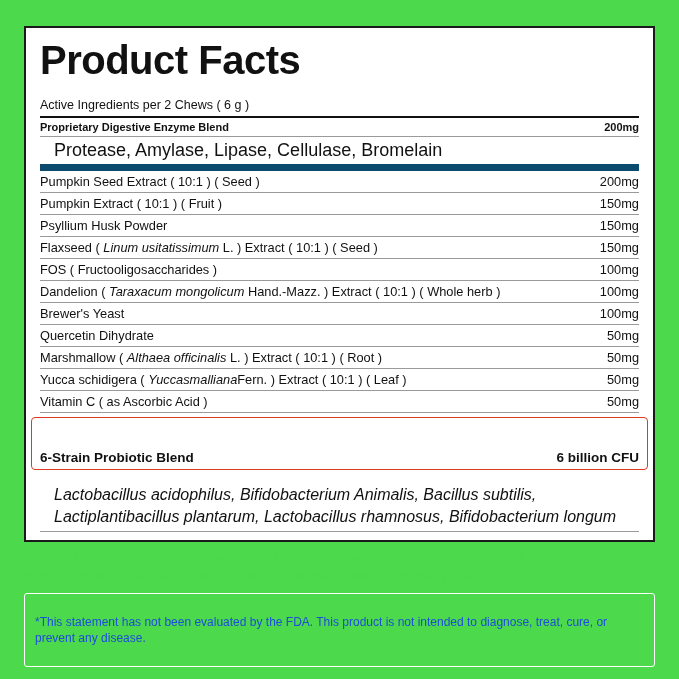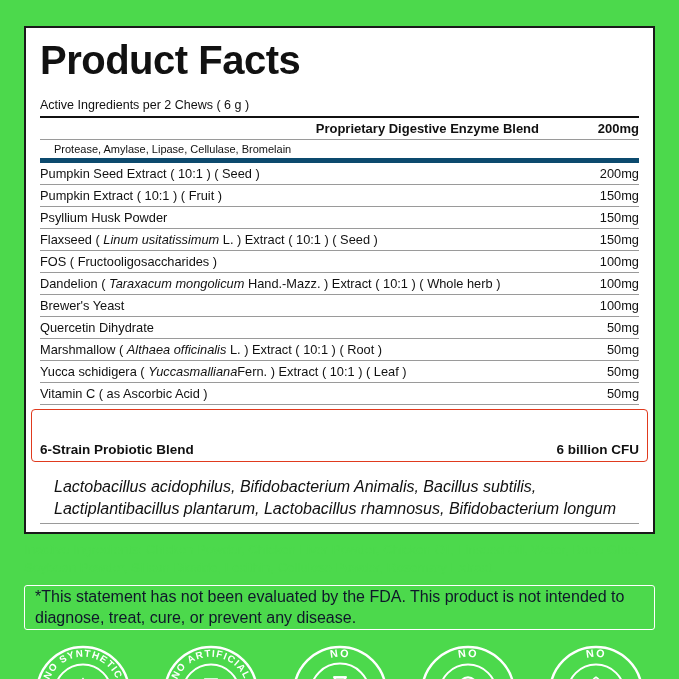--- a/index.html
+++ b/index.html
@@ -50,27 +50,26 @@
     color: #111;
   }
   table.ing td {
     padding: 3px 0 3px 0;
     border-bottom: 1px solid #9a9a9a;
     vertical-align: baseline;
   }
   table.ing tr.first td {
     border-top: none;
     font-weight: bold;
-    font-size: 13px;
-    text-align: right;
+    font-size: 11px;
   }
   table.ing tr.sub td {
-    border-bottom: 5px solid #0c4a6e;
+    border-bottom: 7px solid #0c4a6e;
     padding-left: 14px;
-    font-size: 11px;
+    font-size: 18px;
   }
   td.amt {
     text-align: right;
     white-space: nowrap;
     width: 86px;
   }
   .ital {
     font-style: italic;
   }
   .probiotic-box {
@@ -99,24 +98,24 @@
   }
   .inactive {
     font-size: 13.2px;
     color: #4cd94c;
     line-height: 1.35;
     padding: 7px 0 2px 0;
   }
   .disclaimer {
     border: 1.6px solid #ffffff;
     border-radius: 3px;
-    color: #0f172a;
-    font-size: 16px;
+    color: #1d4ed8;
+    font-size: 12px;
     line-height: 1.35;
-    padding: 0 10px;
+    padding: 20px 10px;
     margin-top: 6px;
   }
   .badges {
     display: flex;
     justify-content: space-between;
     align-items: center;
     padding: 14px 10px 0 10px;
   }
   .badge {
     position: relative;

